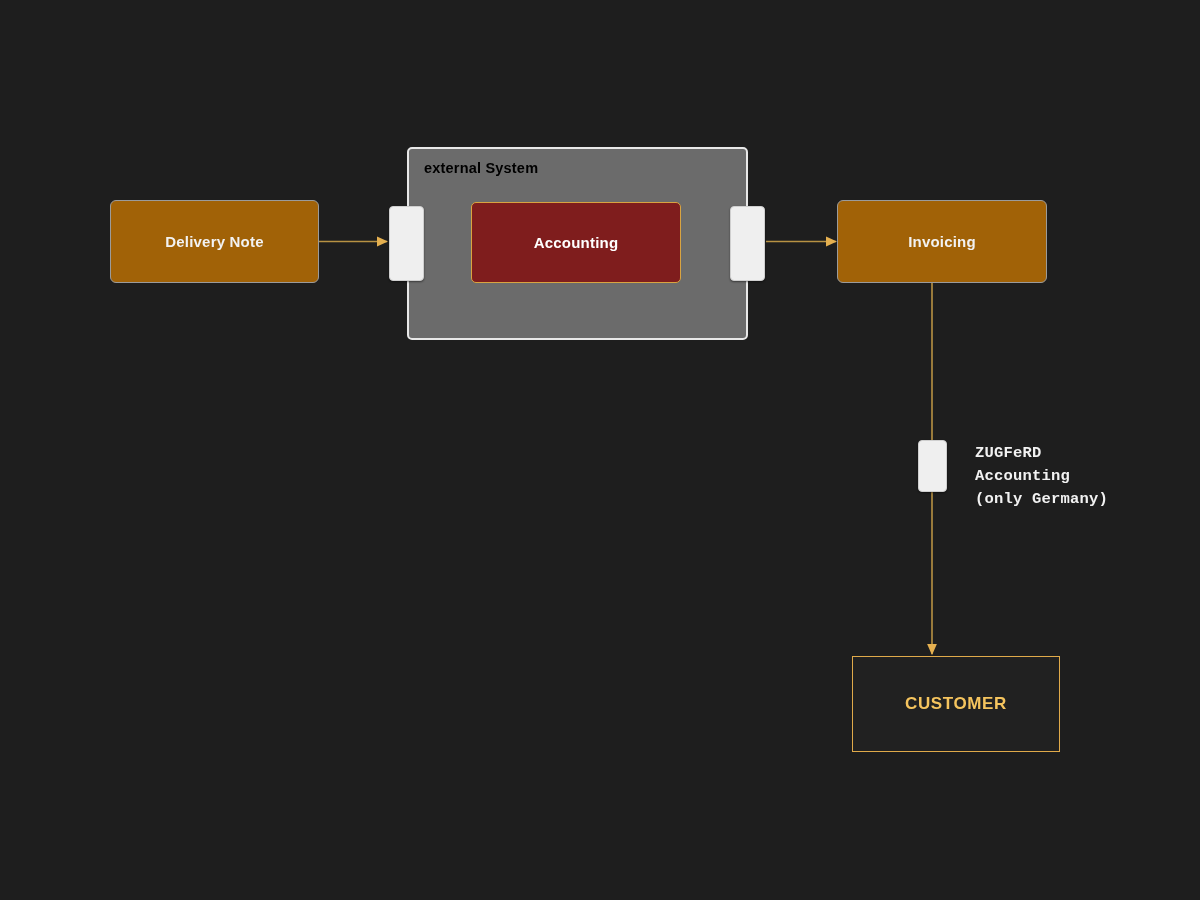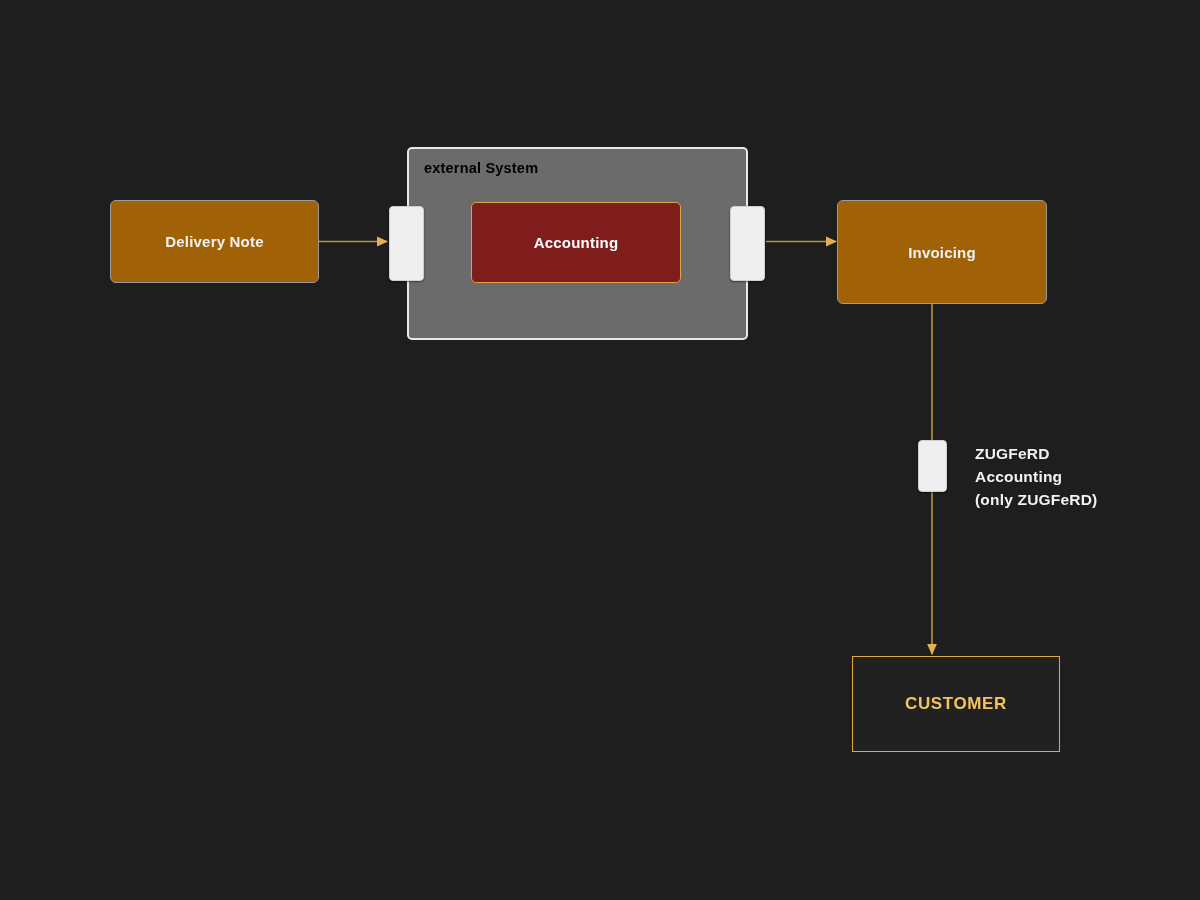--- a/index.html
+++ b/index.html
@@ -100,21 +100,21 @@
   
   .annotation {
     position: absolute;
     color: #f2f2f2;
     font-size: 15.5px;
     font-weight: bold;
     line-height: 23px;
     letter-spacing: 0.2px;
     white-space: nowrap;
   }
-  .annotation span { display: block; }
+  .annotation span { display: block; font-family: Liberation Mono, monospace; }
 </style>
 </head>
 <body>
 
 <div id="canvas">
 
   <svg class="svg-layer" viewBox="0 0 1200 900" width="1200" height="900">
     <defs>
       <marker id="arrowGold" viewBox="0 0 10 10" refX="9" refY="5" markerWidth="7" markerHeight="7" orient="auto-start-reverse">
         <path d="M 0 0.6 L 10 5 L 0 9.4 z" fill="#e5b050"></path>
@@ -133,33 +133,33 @@
   </div>
 
   <div class="node node-dark" style="left:110px; top:200px; width:209px; height:83px;">
     <span>Delivery Note</span>
   </div>
 
   <div class="node node-gold-border" style="left:471px; top:202px; width:210px; height:81px;">
     <span>Accounting</span>
   </div>
 
-  <div class="node node-dark" style="left:837px; top:200px; width:210px; height:104px;">
+  <div class="node node-dark" style="left:837px; top:200px; width:210px; height:83px;">
     <span>Invoicing</span>
   </div>
 
   <div class="node node-customer" style="left:852px; top:656px; width:208px; height:96px;">
     <span>CUSTOMER</span>
   </div>
 
   <div class="connector-chip" style="left:389px; top:206px; width:35px; height:75px;"></div>
 
   <div class="connector-chip" style="left:730px; top:206px; width:35px; height:75px;"></div>
 
   <div class="connector-chip" style="left:918px; top:440px; width:29px; height:52px;"></div>
 
   <div class="annotation" style="left:975px; top:442px;">
     <span>ZUGFeRD</span>
     <span>Accounting</span>
-    <span>(only ZUGFeRD)</span>
+    <span>(only Germany)</span>
   </div>
 
 </div>
 
 </body></html>

